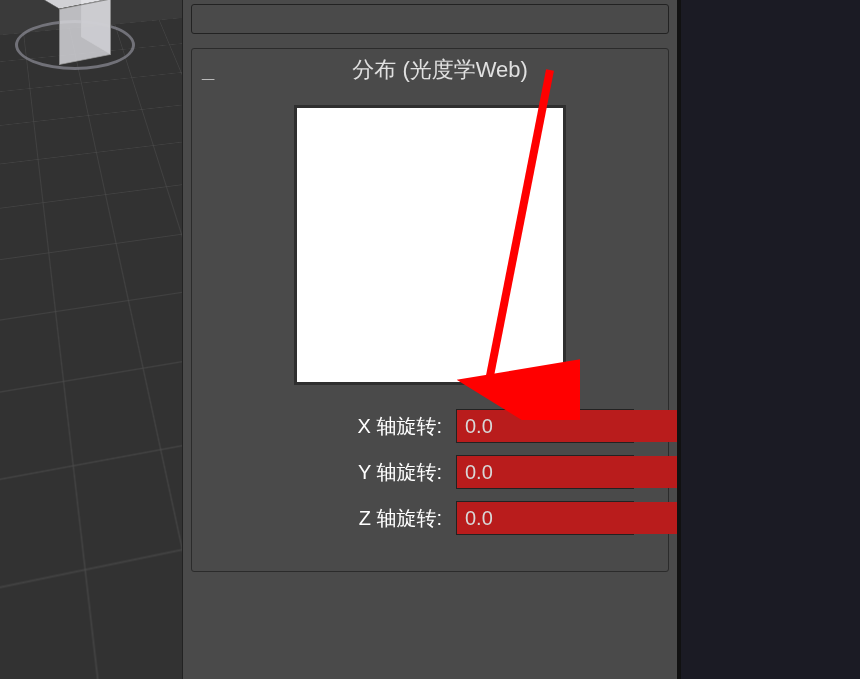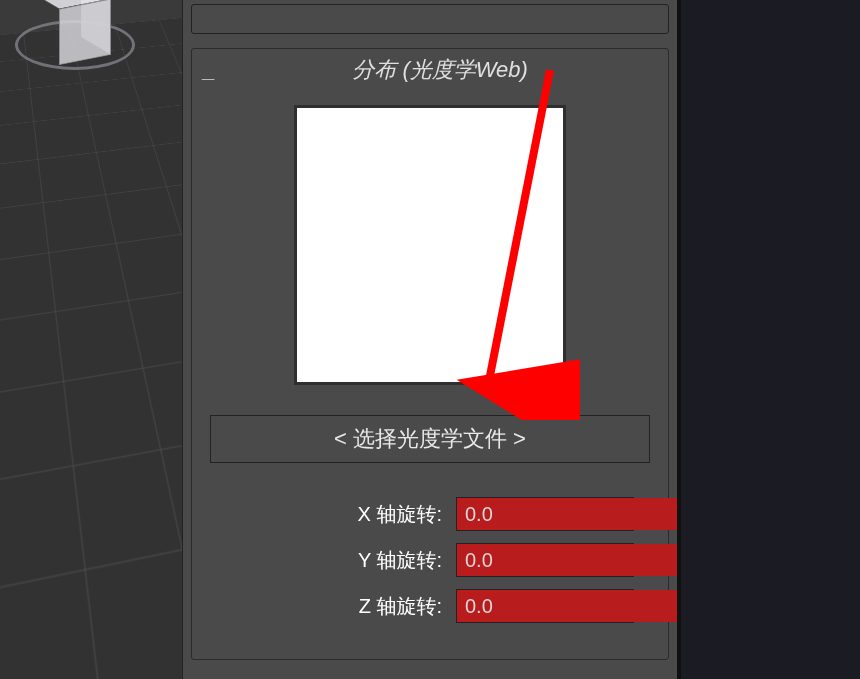--- a/index.html
+++ b/index.html
@@ -86,21 +86,21 @@
       padding: 6px 10px 10px 10px;
       font-size: 22px;
       font-weight: 400;
       color: #e0e0e0;
     }
     .rollout-header .minus {
       margin-right: 8px;
       font-weight: bold;
       color: #ccc;
     }
-    .rollout-title { flex: 1; text-align: center; font-style: italic; }
+    .rollout-title { flex: 1; text-align: center; }
     .preview-wrap {
       display: flex;
       justify-content: center;
       padding: 10px 0 18px 0;
     }
     .preview-box {
       width: 272px; height: 280px;
       background: #fff;
       border: 3px solid #2f2f2f;
     }
@@ -195,23 +195,20 @@
   <div class="rollout">
     <div class="rollout-header">
       <span class="minus">_</span>
       <span class="rollout-title">分布 (光度学Web)</span>
     </div>
 
     <div class="preview-wrap">
       <div class="preview-box"></div>
     </div>
 
-    <button class="pick-button">
-      <span>&lt; 选择光度学文件 &gt;</span>
-    </button>
 
     <div class="spinner-row">
       <label>X 轴旋转:</label>
       <div class="spinner">
         <input type="text" value="0.0" style="">
         <div class="arrows">
           <div class="arrow">
               <svg viewBox="0 0 10 6">
                 <path d="M0 6 L5 0 L10 6 Z"></path>
               </svg>

